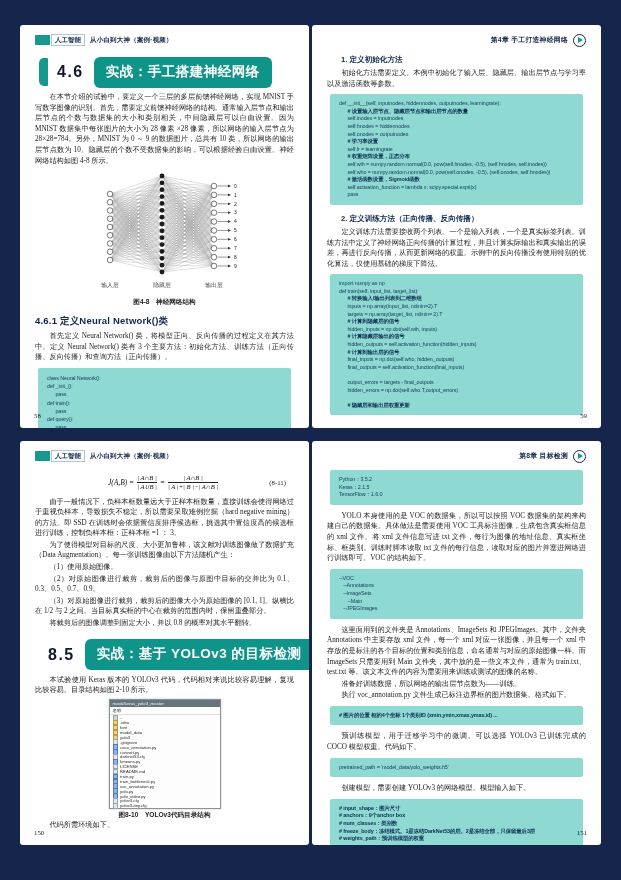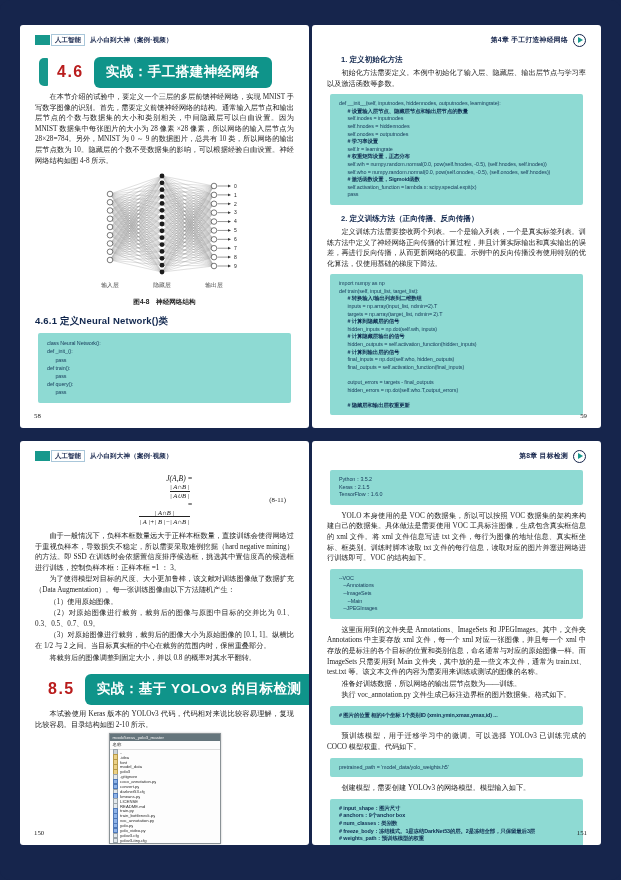--- a/index.html
+++ b/index.html
@@ -20,40 +20,40 @@
   .head-brandbox{border:1px solid #aac7da;padding:1px 3px;margin-left:1px;font-size:6.5px;font-weight:bold;color:#16254c;line-height:8px;}
   .head-subtitle{font-size:6.5px;font-weight:bold;color:#16254c;margin-left:5px;letter-spacing:.2px;}
   .run-head.right{justify-content:flex-end;}
   .head-chapter{font-size:6.8px;font-weight:bold;color:#16254c;margin-right:5px;letter-spacing:.3px;}
   .play-icon{width:13px;height:13px;border:1.2px solid #16254c;border-radius:50%;display:inline-flex;align-items:center;justify-content:center;box-sizing:border-box;}
   .play-tri{width:0;height:0;border-top:3.2px solid transparent;border-bottom:3.2px solid transparent;border-left:5.5px solid #17988c;margin-left:1px;}
 
   
   .banner{display:flex;align-items:center;margin:10px 0 4px 4px;height:32px;}
   .banner-bracket{width:9px;height:28px;background:#17988c;border-radius:5px 1px 1px 5px;}
-  .banner-num{color:#b91c1c;font-size:16px;font-weight:bold;letter-spacing:1.5px;margin:0 10px 0 9px;}
+  .banner-num{color:#0f172a;font-size:16px;font-weight:bold;letter-spacing:1.5px;margin:0 10px 0 9px;}
   .banner-box{background:#0f948a;color:#ffffff;font-size:13.5px;font-weight:bold;padding:6px 12px 7px 12px;border-radius:6px;letter-spacing:.5px;white-space:nowrap;}
 
   
   .para{font-family:"Liberation Serif",serif;font-size:7.2px;line-height:10.6px;color:#1c1c1c;
         text-align:justify;text-indent:2em;margin:0 0 1px 0;}
   .sub-head{font-size:9.5px;font-weight:bold;color:#10264d;margin:8px 0 3px 0;letter-spacing:.2px;}
   .mini-head{font-size:7.6px;font-weight:bold;color:#10264d;margin:9px 0 3px 14px;}
 
   
   .code{background:#8edad3;border-radius:2px;padding:6px 9px;margin:5px 3px 6px 3px;}
   .code-line{font-family:"Liberation Sans",sans-serif;font-size:5.4px;line-height:8.2px;color:#173a5a;
              white-space:pre;overflow:hidden;letter-spacing:-.1px;}
   .code-line.comment{font-weight:bold;color:#0e2d51;}
   .code.tight .code-line{line-height:7.6px;}
 
   
   .formula-row{display:flex;align-items:center;justify-content:center;position:relative;margin:12px 0 6px 0;
                font-family:"Liberation Serif",serif;color:#111;}
-  .formula{display:flex;align-items:flex-end;font-style:italic;font-size:7.5px;flex-direction:column;}
+  .formula{display:flex;align-items:center;font-style:italic;font-size:7.5px;}
   .frac{display:inline-block;text-align:center;margin:0 3px;font-size:6.6px;line-height:7.5px;}
   .frac .den{border-top:.7px solid #222;display:block;padding-top:.5px;}
   .frac .num{display:block;}
   .eq-number{position:absolute;right:8px;font-size:6.8px;font-style:normal;color:#222;}
 
   
   .figure-wrap{text-align:center;margin-top:2px;}
   .fig-caption{font-size:6.6px;font-weight:bold;color:#222;text-align:center;margin-top:2px;}
 
   
@@ -447,20 +447,21 @@
               <polygon points="158,96.6 161,98 158,99.4" fill="#333"></polygon>
               <text x="164" y="99.8" font-size="5" fill="#222" font-family="Liberation Sans,sans-serif">9</text>
               <text x="40" y="119" font-size="5.8" fill="#444" text-anchor="middle" font-family="Liberation Sans,sans-serif">输入层</text>
               <text x="92" y="119" font-size="5.8" fill="#444" text-anchor="middle" font-family="Liberation Sans,sans-serif">隐藏层</text>
               <text x="144" y="119" font-size="5.8" fill="#444" text-anchor="middle" font-family="Liberation Sans,sans-serif">输出层</text>
             </svg></div>
         <div class="fig-caption">图4-8　神经网络结构</div>
       </div>
 
       <div class="sub-head">4.6.1  定义Neural Network()类</div>
+      <p class="para">首先定义 Neural Network() 类，将模型正向、反向传播的过程定义在其方法中。定义 Neural Network() 类有 3 个主要方法：初始化方法、训练方法（正向传播、反向传播）和查询方法（正向传播）。</p>
 
       <div class="code">
           <div class="code-line">class Neural Network():</div>
           <div class="code-line">def _init_():</div>
           <div class="code-line">      pass</div>
           <div class="code-line">def train():</div>
           <div class="code-line">      pass</div>
           <div class="code-line">def query():</div>
           <div class="code-line">      pass</div>
         </div>

